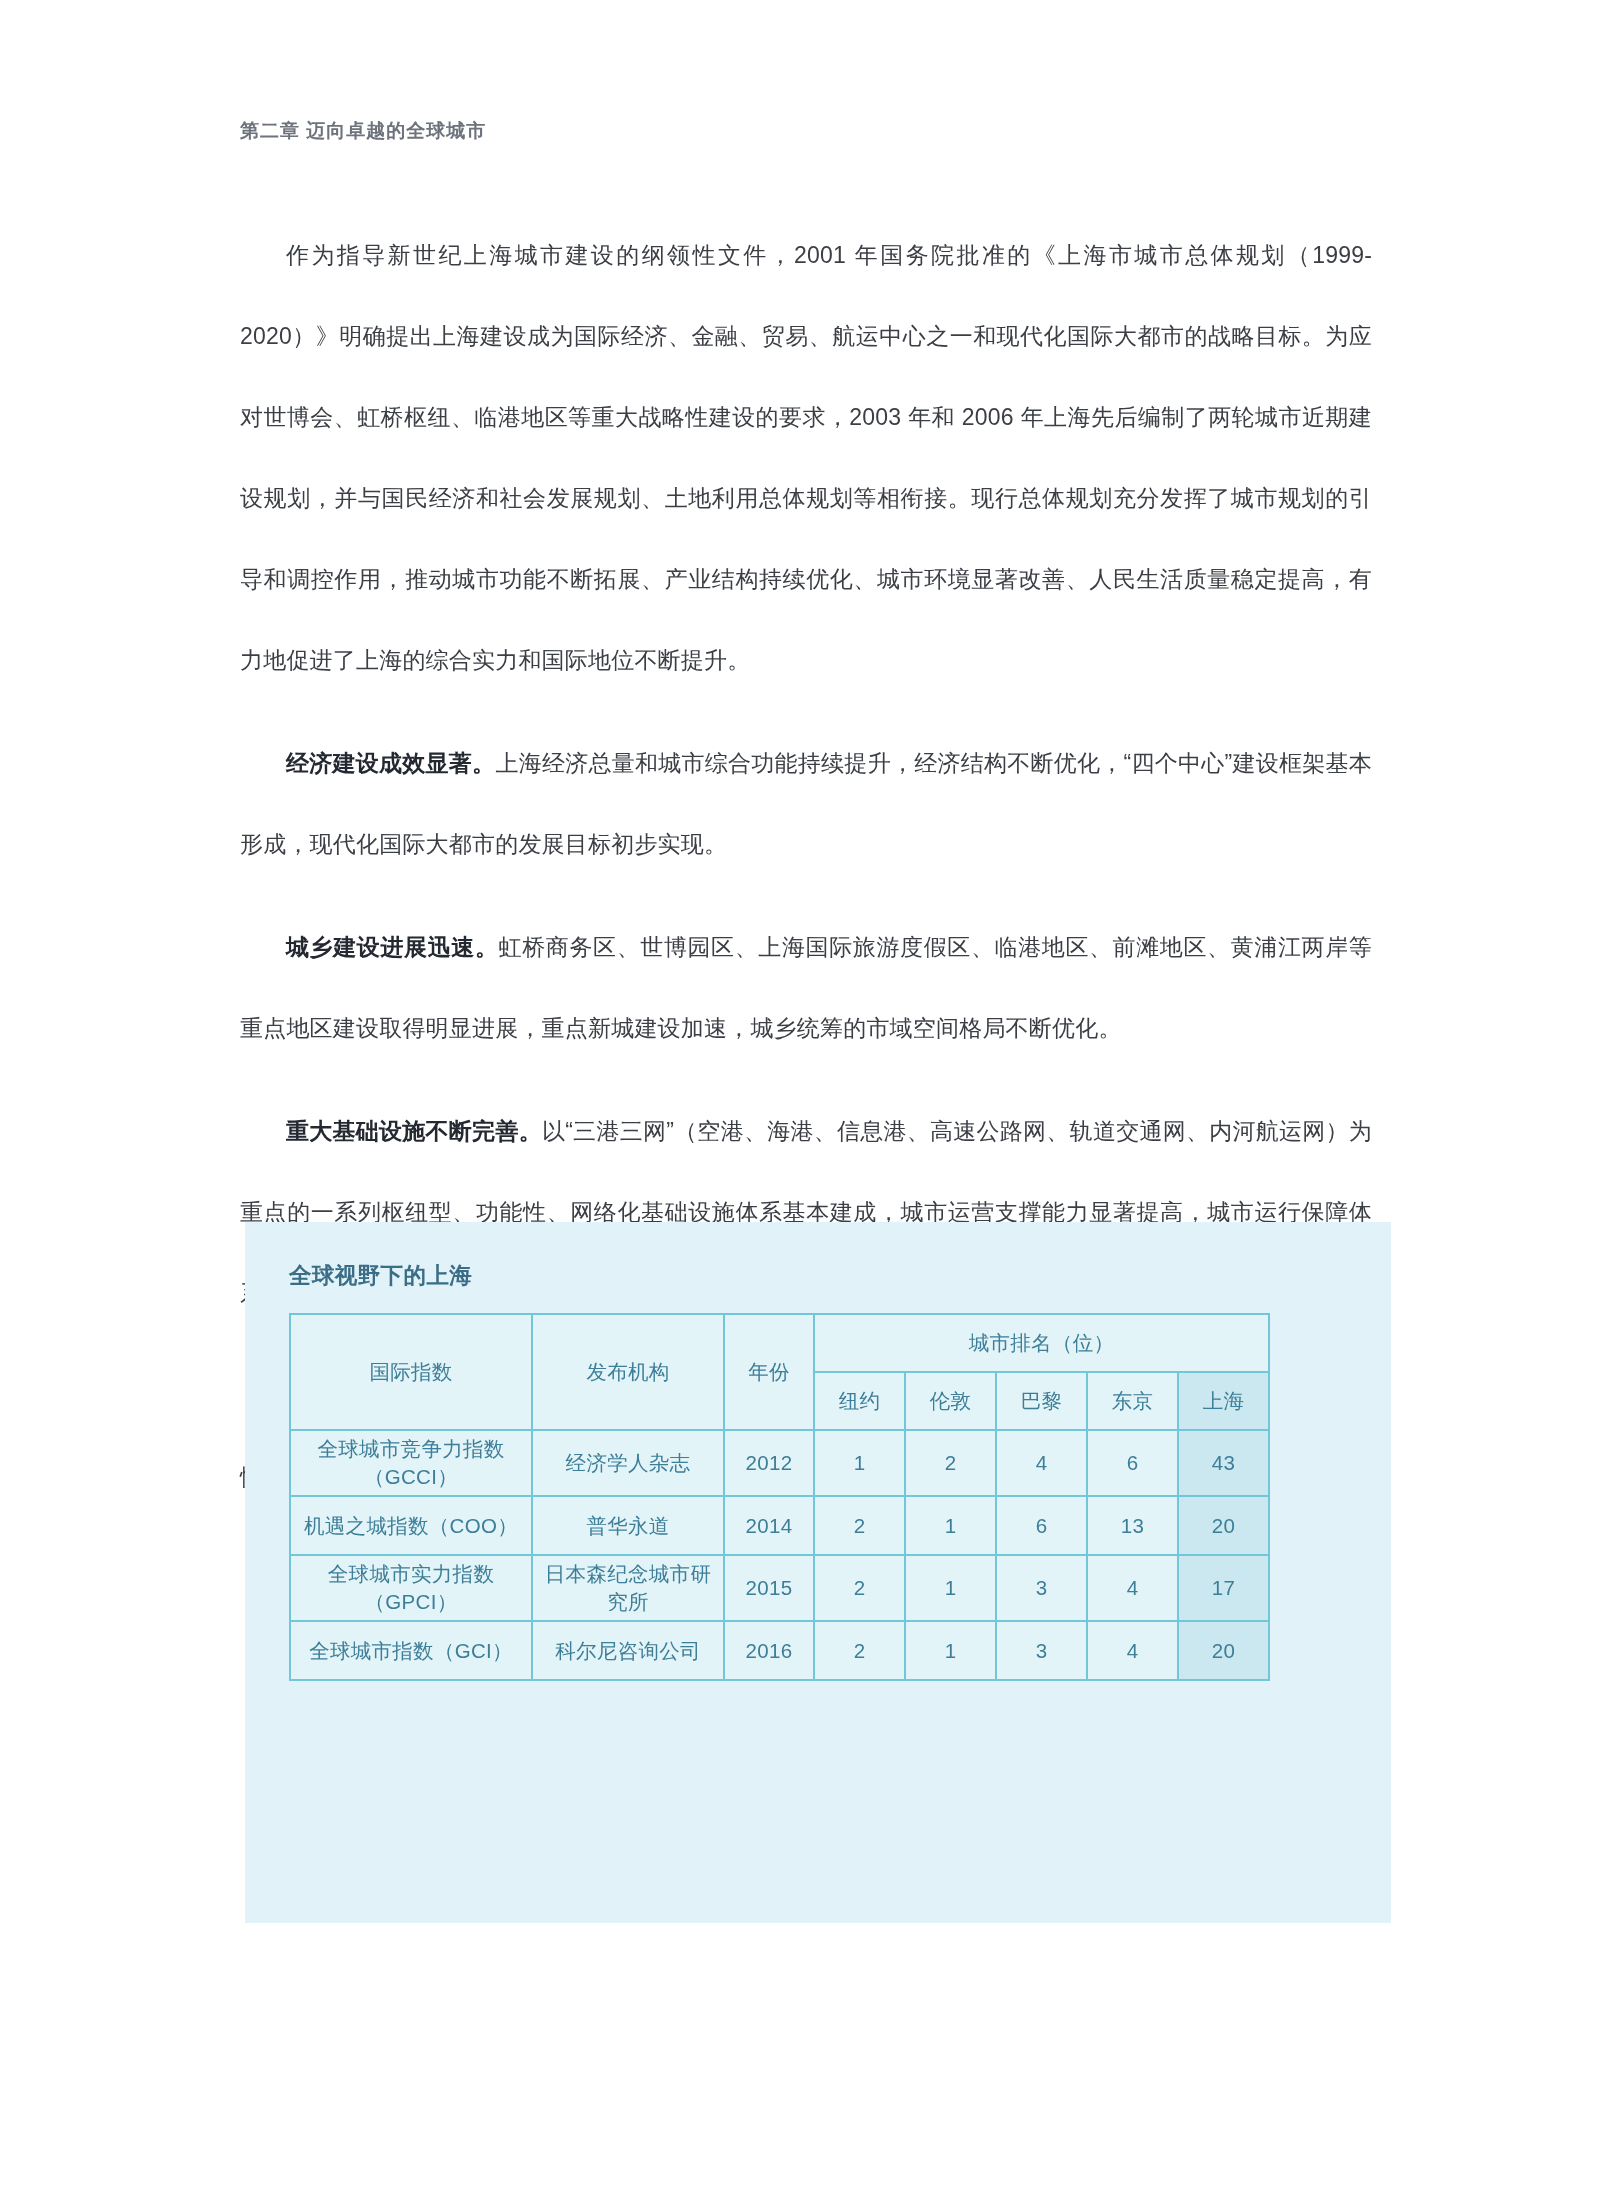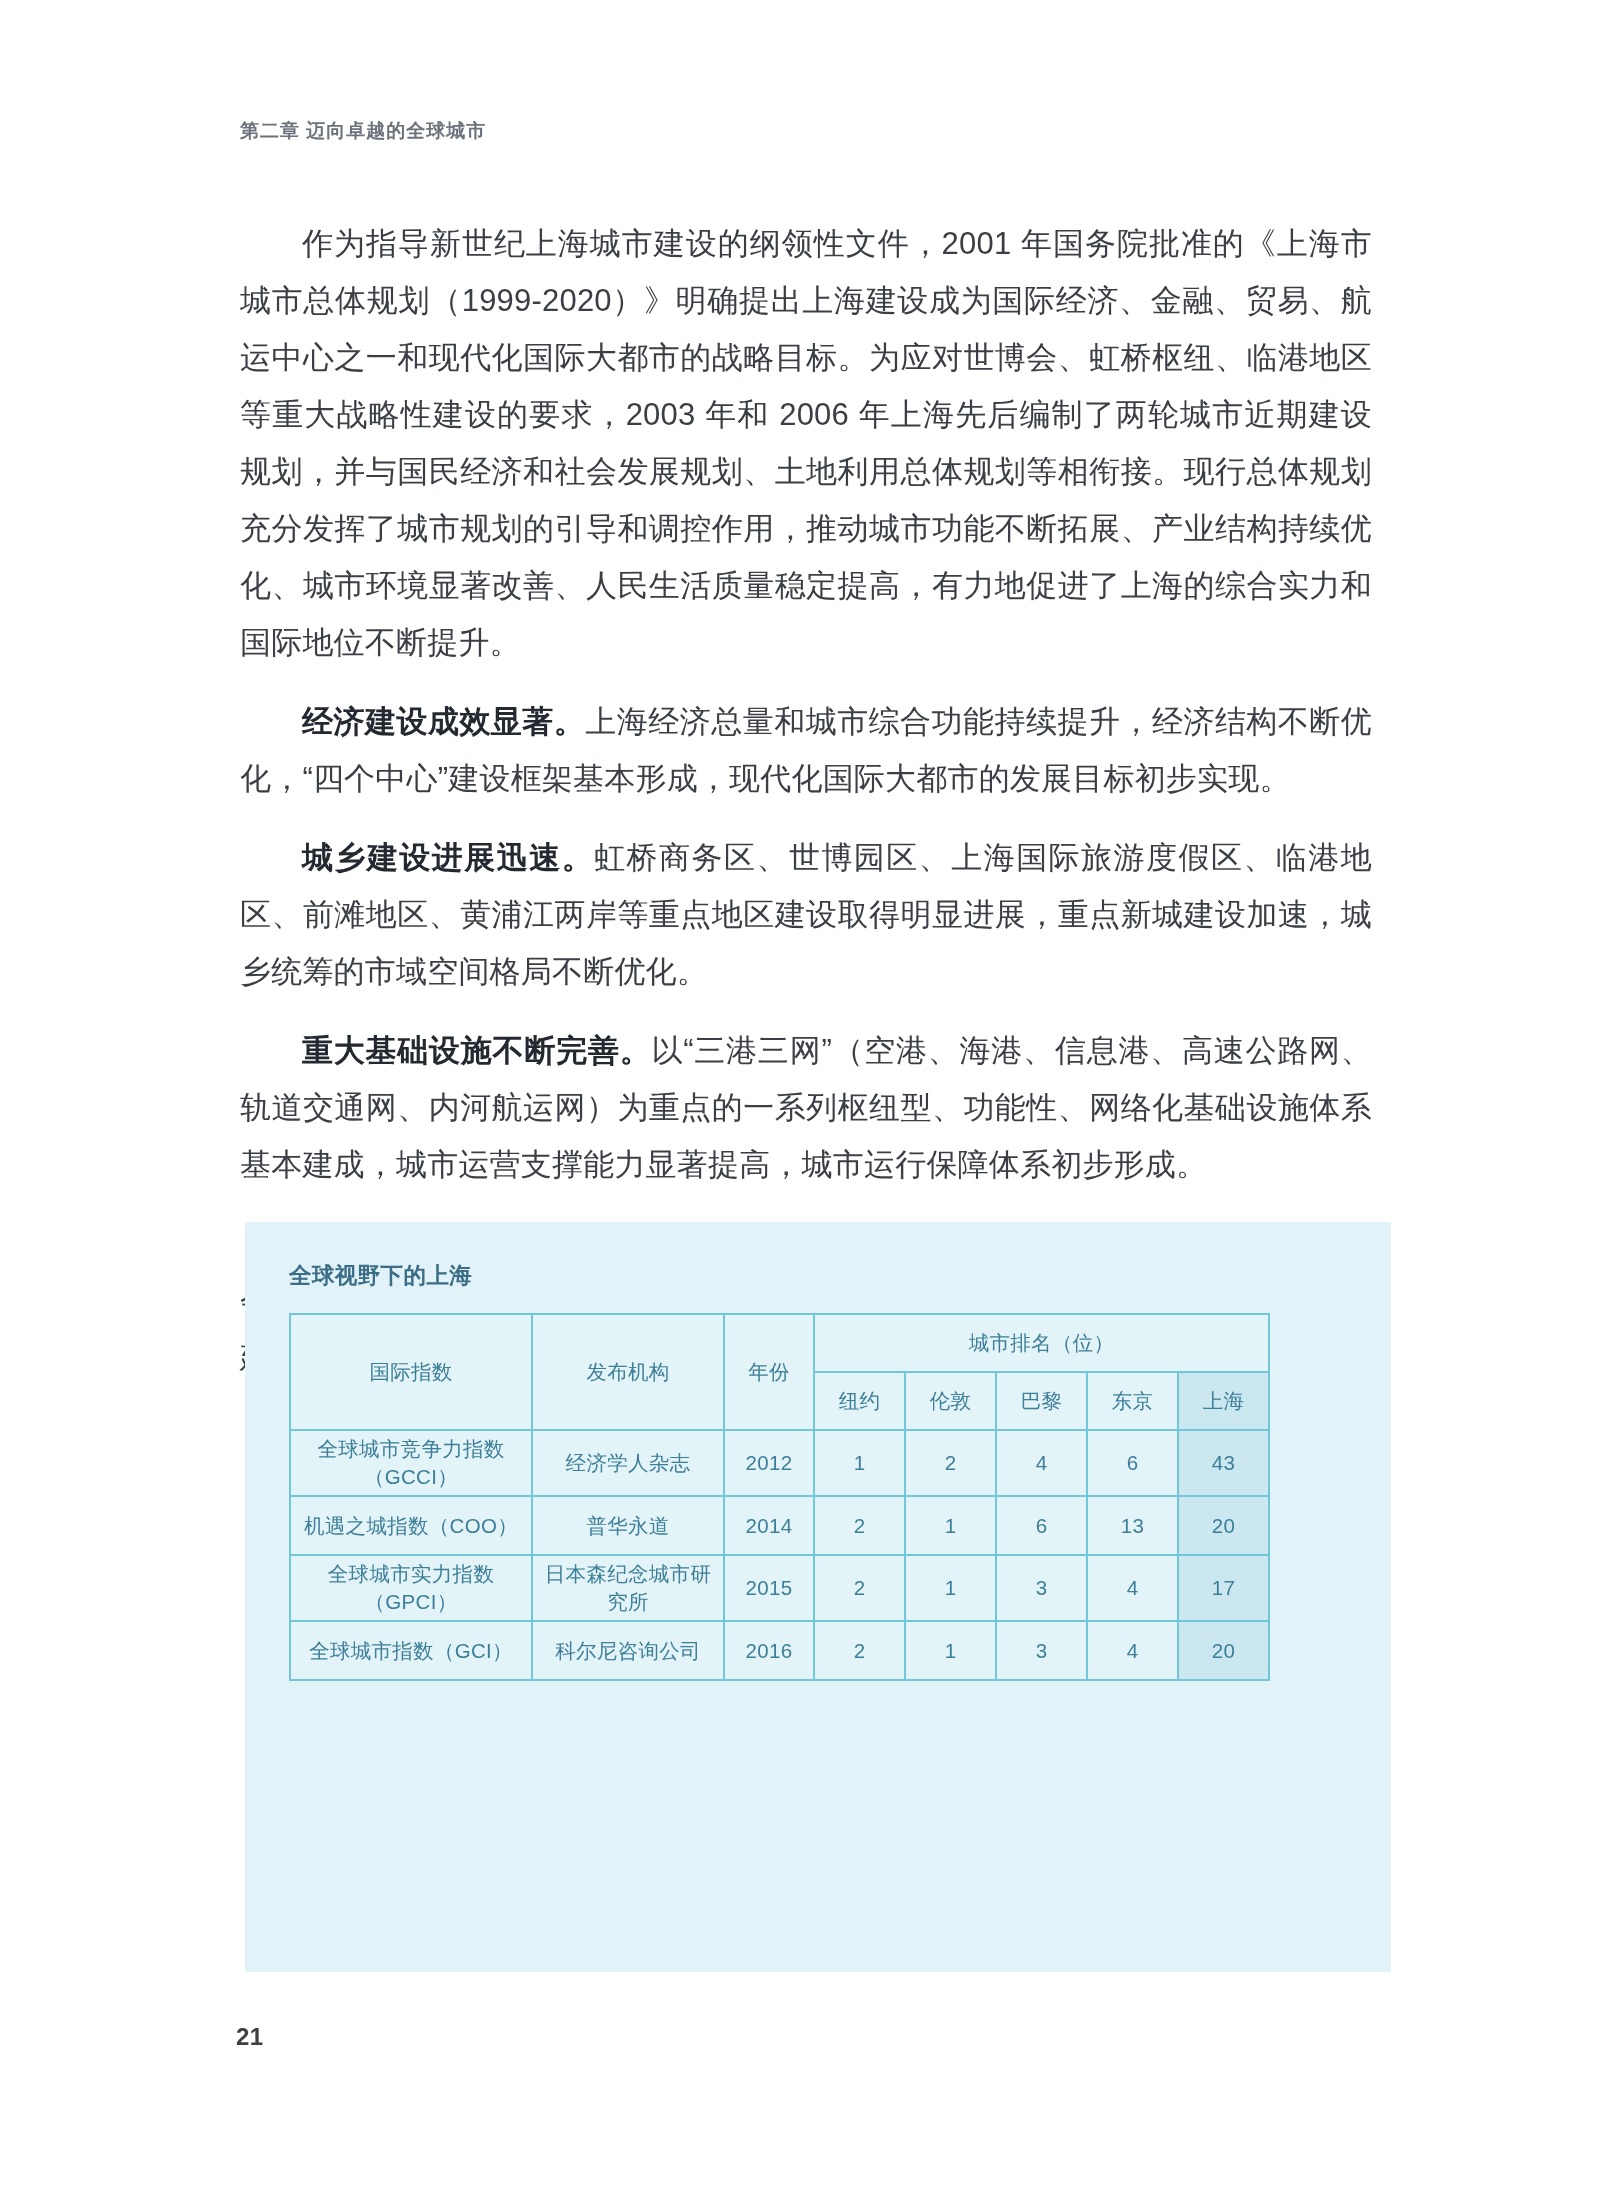--- a/index.html
+++ b/index.html
@@ -3,21 +3,21 @@
 <meta charset="utf-8">
 <style>
   html, body {
     margin: 0;
     padding: 0;
     background: #ffffff;
   }
   .page {
     position: relative;
     width: 1614px;
-    height: 2205px;
+    height: 1923px;
     background: #ffffff;
     font-family: "Liberation Sans", "DejaVu Sans", sans-serif;
     overflow: hidden;
   }
 
   
   .running-header {
     position: absolute;
     left: 240px;
     top: 118px;
@@ -30,22 +30,22 @@
   
   .body-col {
     position: absolute;
     left: 240px;
     top: 215px;
     width: 1140px;
   }
 
   p.para {
     margin: 0 8px 22px 0;
-    font-size: 31px;
-    line-height: 57px;
+    font-size: 23px;
+    line-height: 81px;
     color: #3b3f45;
     text-align: justify;
     text-justify: inter-ideograph;
     text-indent: 2em;
     letter-spacing: 0.2px;
   }
   p.para:last-child { margin-bottom: 0; }
   p.para .lead {
     font-weight: 700;
     color: #242830;

